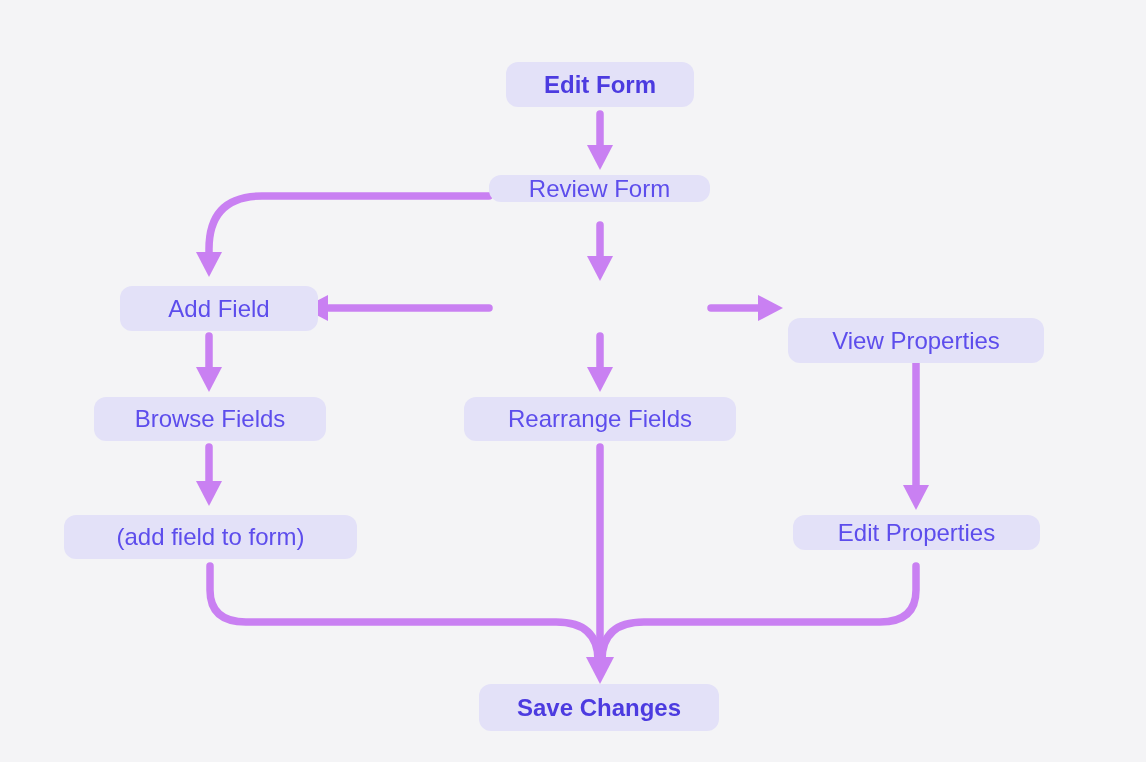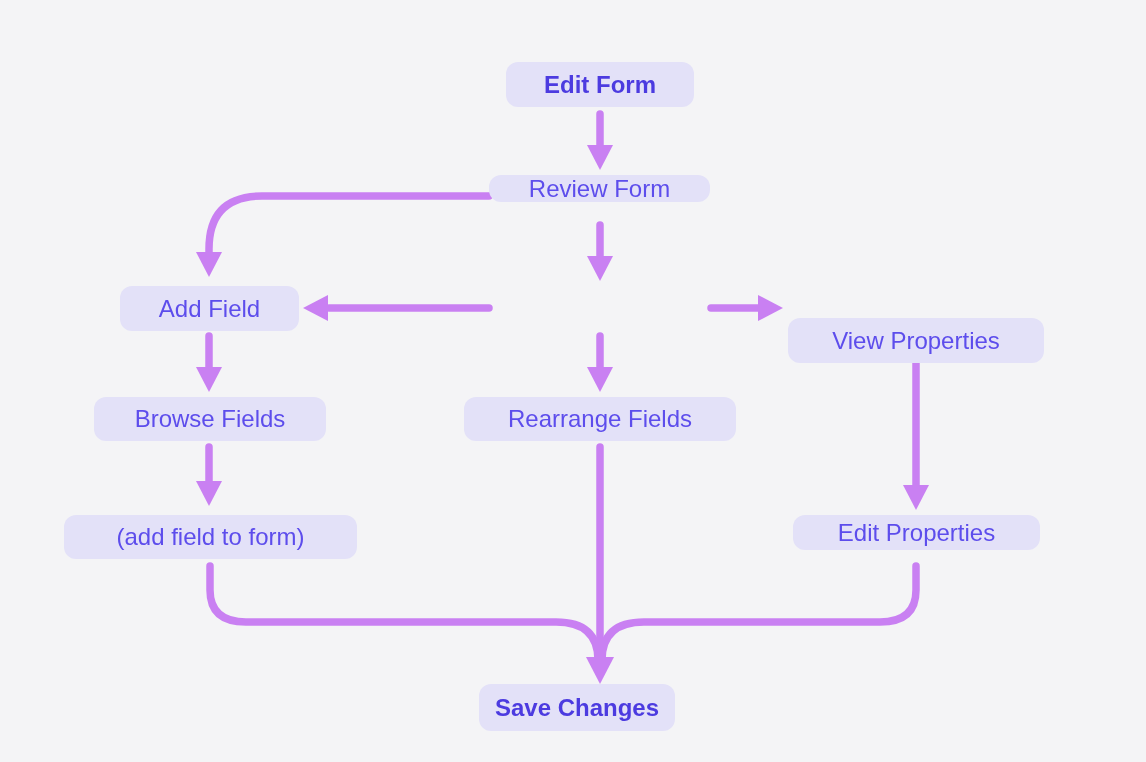--- a/index.html
+++ b/index.html
@@ -116,28 +116,28 @@
       <path d="M600 447 V662"></path>
       <polygon points="586,657 614,657 600,684"></polygon>
     </g>
 
   </svg>
 
   <div class="node bold" style="left:506px; top:62px;  width:188px; height:45px;">Edit Form</div>
 
   <div class="node" style="left:489px; top:175px; width:221px; height:27px;">Review Form</div>
 
-  <div class="node" style="left:120px; top:286px; width:179px; height:45px;">Add Field</div>
+  <div class="node" style="left:120px; top:286px; width:198px; height:45px;">Add Field</div>
 
 
   <div class="node" style="left:788px; top:286px; width:256px; height:45px;margin-top:32px;">View Properties</div>
 
   <div class="node" style="left:94px;  top:397px; width:232px; height:44px;">Browse Fields</div>
 
   <div class="node" style="left:464px; top:397px; width:272px; height:44px;">Rearrange Fields</div>
 
   <div class="node" style="left:64px;  top:515px; width:293px; height:44px;">(add field to form)</div>
 
   <div class="node" style="left:793px; top:515px; width:247px; height:35px;">Edit Properties</div>
 
-  <div class="node bold" style="left:479px; top:684px; width:196px; height:47px;">Save Changes</div>
+  <div class="node bold" style="left:479px; top:684px; width:240px; height:47px;">Save Changes</div>
 
 </div>
 
 </body></html>

